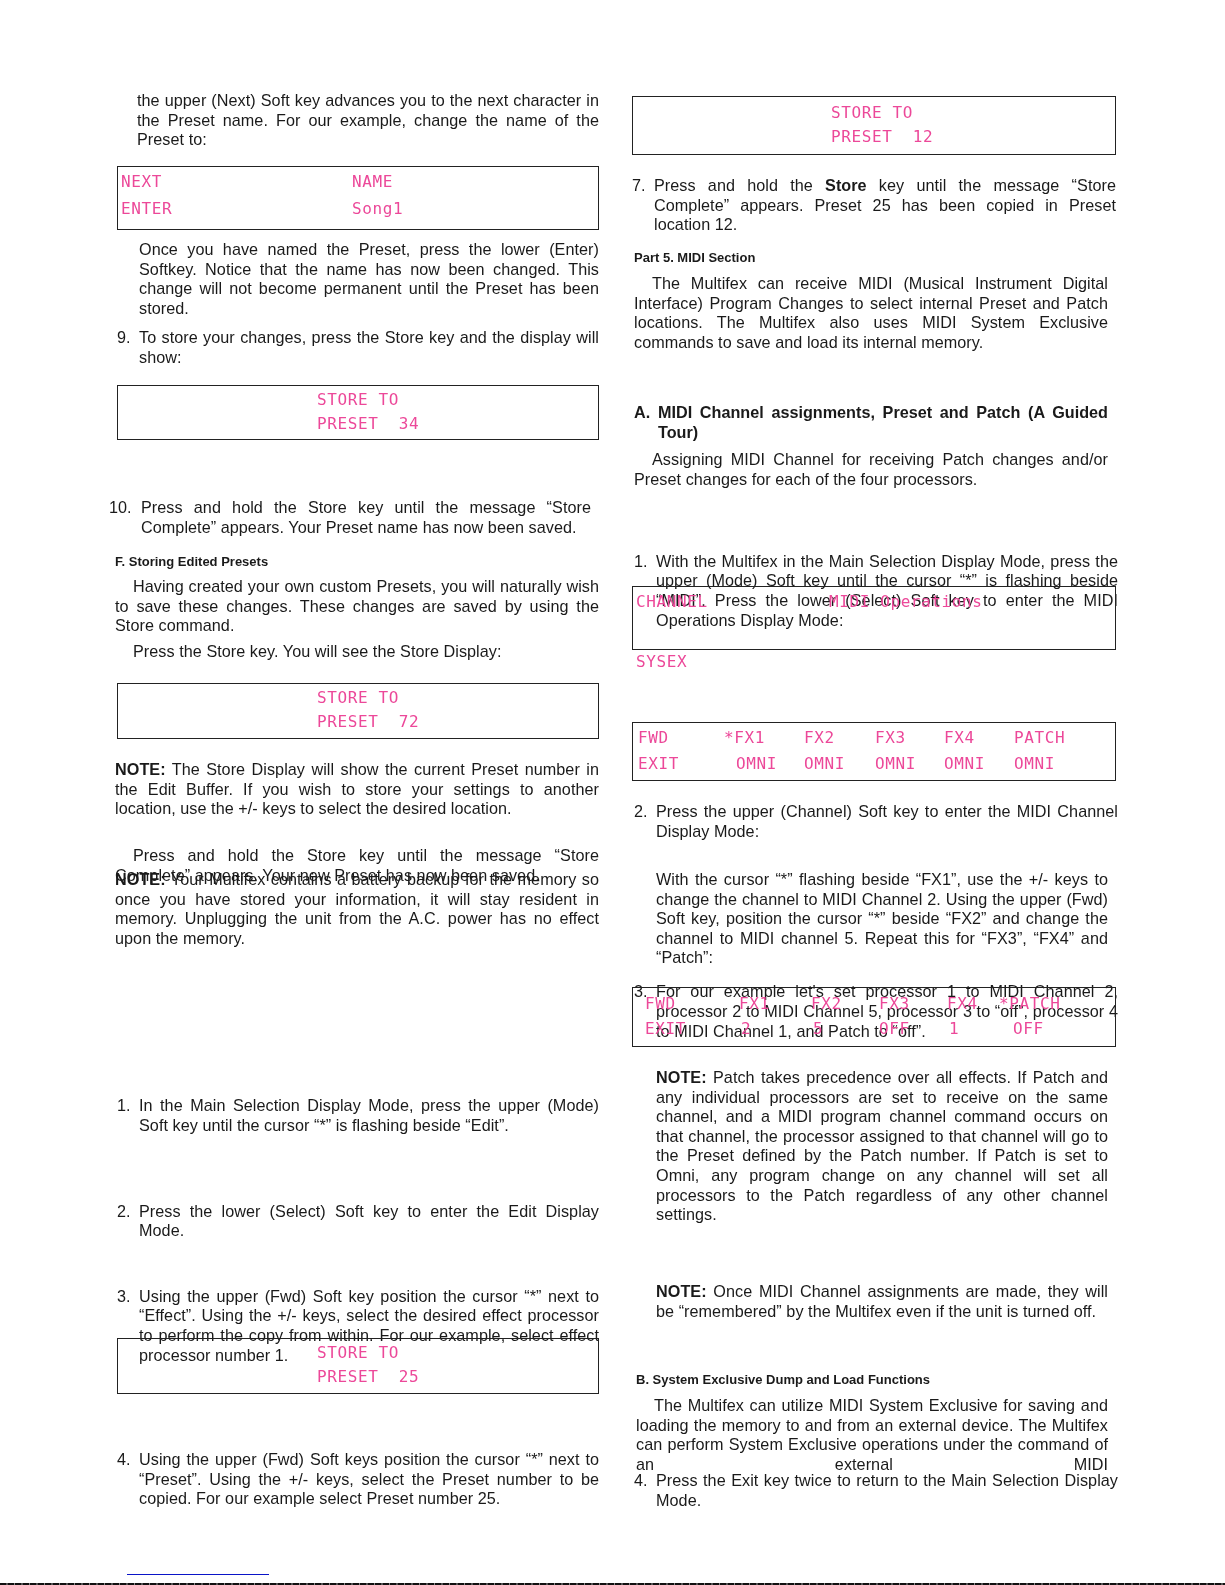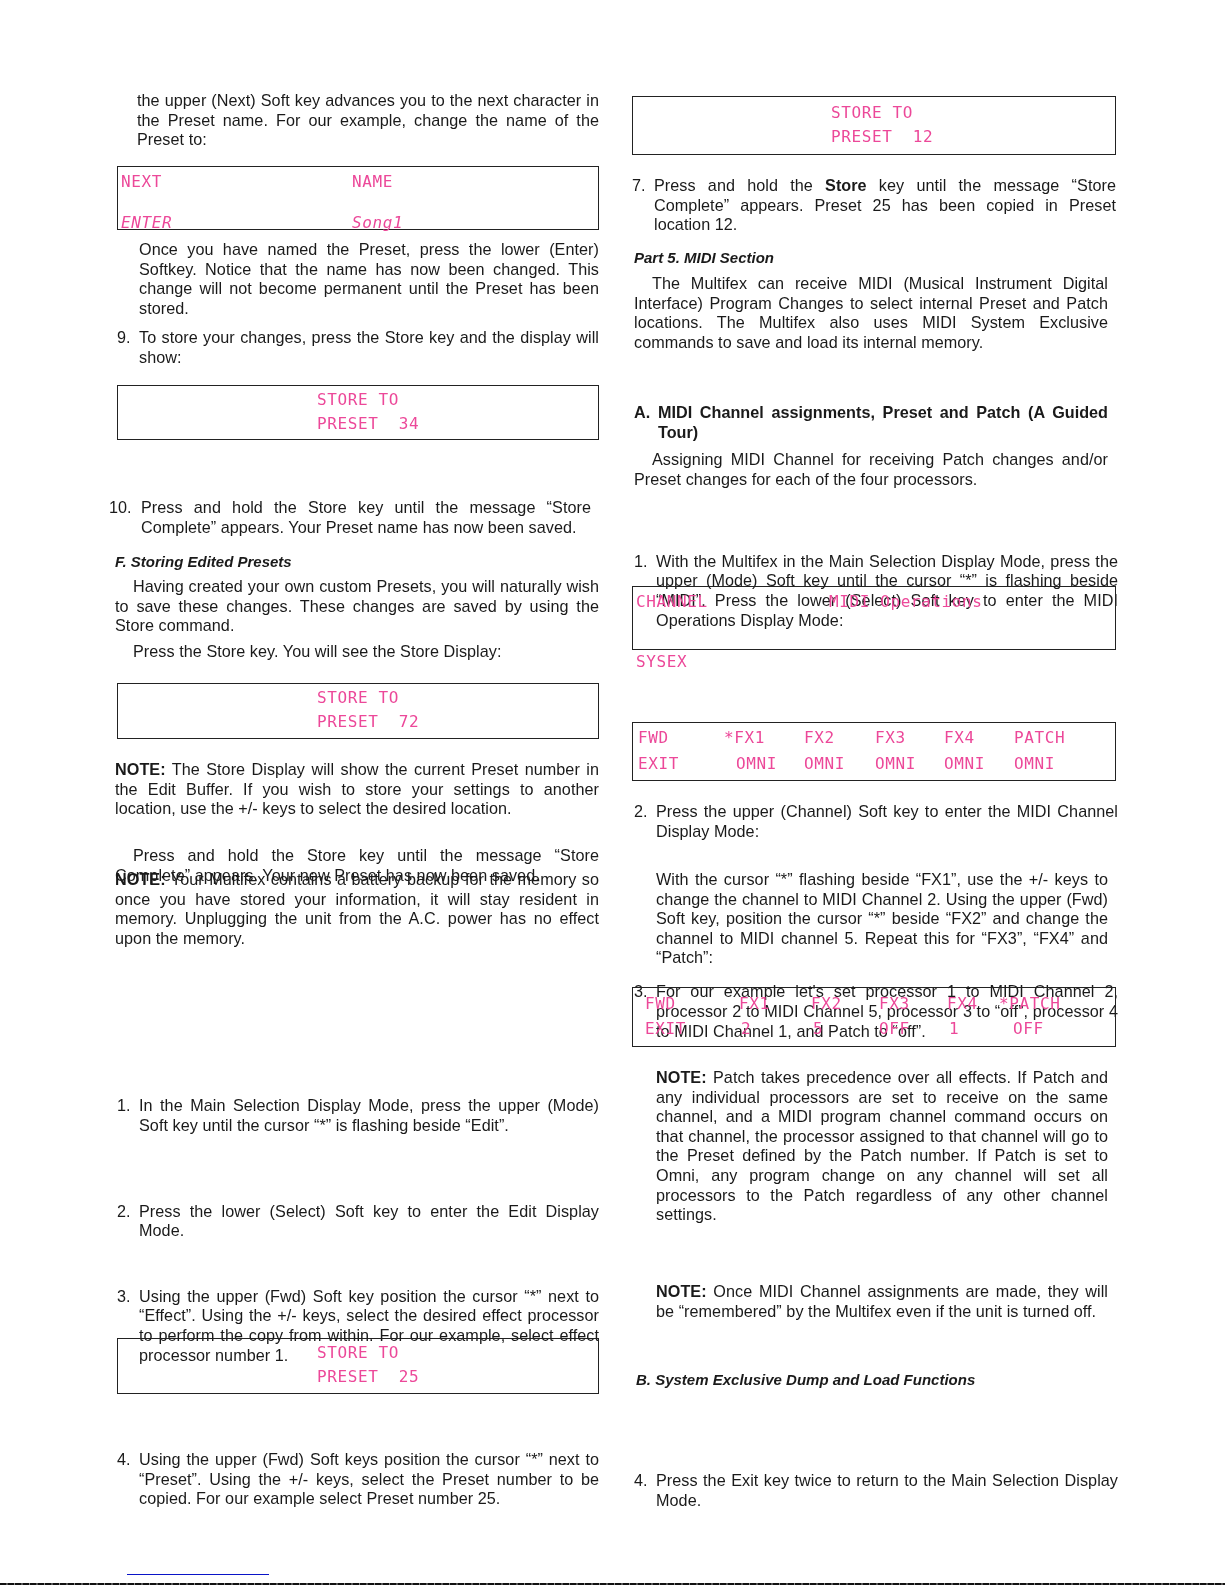--- a/index.html
+++ b/index.html
@@ -15,21 +15,21 @@
   .txt {
     font-size: 16.2px; line-height: 19.6px; text-align: justify;
     letter-spacing: 0.05px;
   }
   .indent-first { text-indent: 18px; }
   .blk { position: absolute; left: 0; right: 0; }
   .li { position: relative; padding-left: 22px; }
   .li .num { position: absolute; left: 0; top: 0; }
   .li.wide { padding-left: 32px; }
   .note-lbl { font-weight: bold; }
-  h3 { font-size: 15px; font-weight: bold; line-height: 19.6px; font-style: italic; }
+  h3 { font-size: 13px; font-weight: bold; line-height: 19.6px; }
 
   .lcd {
     position: absolute; left: 0; right: 0;
     border: 1.5px solid #222; box-sizing: border-box;
     font-family: "DejaVu Sans Mono", monospace; font-size: 16px;
     line-height: 21px; color: #ec4899;
     font-weight: 300; letter-spacing: 0.6px;
   }
   .lcd .row { position: relative; height: 21px; }
   .lcd .cell { position: absolute; top: 0; white-space: pre; }
@@ -43,21 +43,21 @@
 
 <div class="col left">
 
   <p class="blk txt" style="top:91px; left:20px;">the upper (Next) Soft key advances you to the next character in the Preset name. For our example, change the name of the Preset to:</p>
 
   <div class="lcd" style="top:166px; height:64px;">
     <div class="row" style="margin-top:4px;">
       <span class="cell" style="left:3px;">NEXT</span>
       <span class="cell" style="left:234px;">NAME</span>
     </div>
-    <div class="row" style="margin-top:20px;font-style:italic;">
+    <div class="row" style="margin-top:6px;">
       <span class="cell" style="left:3px;">ENTER</span>
       <span class="cell" style="left:234px;">Song1</span>
     </div>
   </div>
 
   <p class="blk txt" style="top:240px; left:22px;">Once you have named the Preset, press the lower (Enter) Softkey. Notice that the name has now been changed. This change will not become permanent until the Preset has been stored.</p>
 
   <div class="blk txt li" style="top:328px; left:0;">
     <span class="num">9.</span>
     <span>To store your changes, press the Store key and the display will show:</span>
@@ -220,16 +220,17 @@
   <p class="blk txt" style="top:1068px; left:24px; right:8px;"><span class="note-lbl">NOTE:</span><span> Patch takes precedence over all effects. If Patch and any individual processors are set to receive on the same channel, and a MIDI program channel command occurs on that channel, the processor assigned to that channel will go to the Preset defined by the Patch number. If Patch is set to Omni, any program change on any channel will set all processors to the Patch regardless of any other channel settings.</span></p>
 
   <div class="blk txt li" style="top:1236px; left:2px; right:8px;">
     <span class="num">4.</span>
     <span>Press the Exit key twice to return to the Main Selection Display Mode.</span>
   </div>
 
   <p class="blk txt" style="top:1282px; left:24px; right:8px;"><span class="note-lbl">NOTE:</span><span> Once MIDI Channel assignments are made, they will be “remembered” by the Multifex even if the unit is turned off.</span></p>
 
   <h3 class="blk" style="top:1370px; left:4px;">B. System Exclusive Dump and Load Functions</h3>
+  <p class="blk txt indent-first" style="top:1396px; left:4px; right:8px; text-align-last: justify;">The Multifex can utilize MIDI System Exclusive for saving and loading the memory to and from an external device. The Multifex can perform System Exclusive operations under the command of an external MIDI</p>
 </div>
 
 <div class="link-line"></div>
 <div class="bottom-rule"></div>
 
 </body></html>

